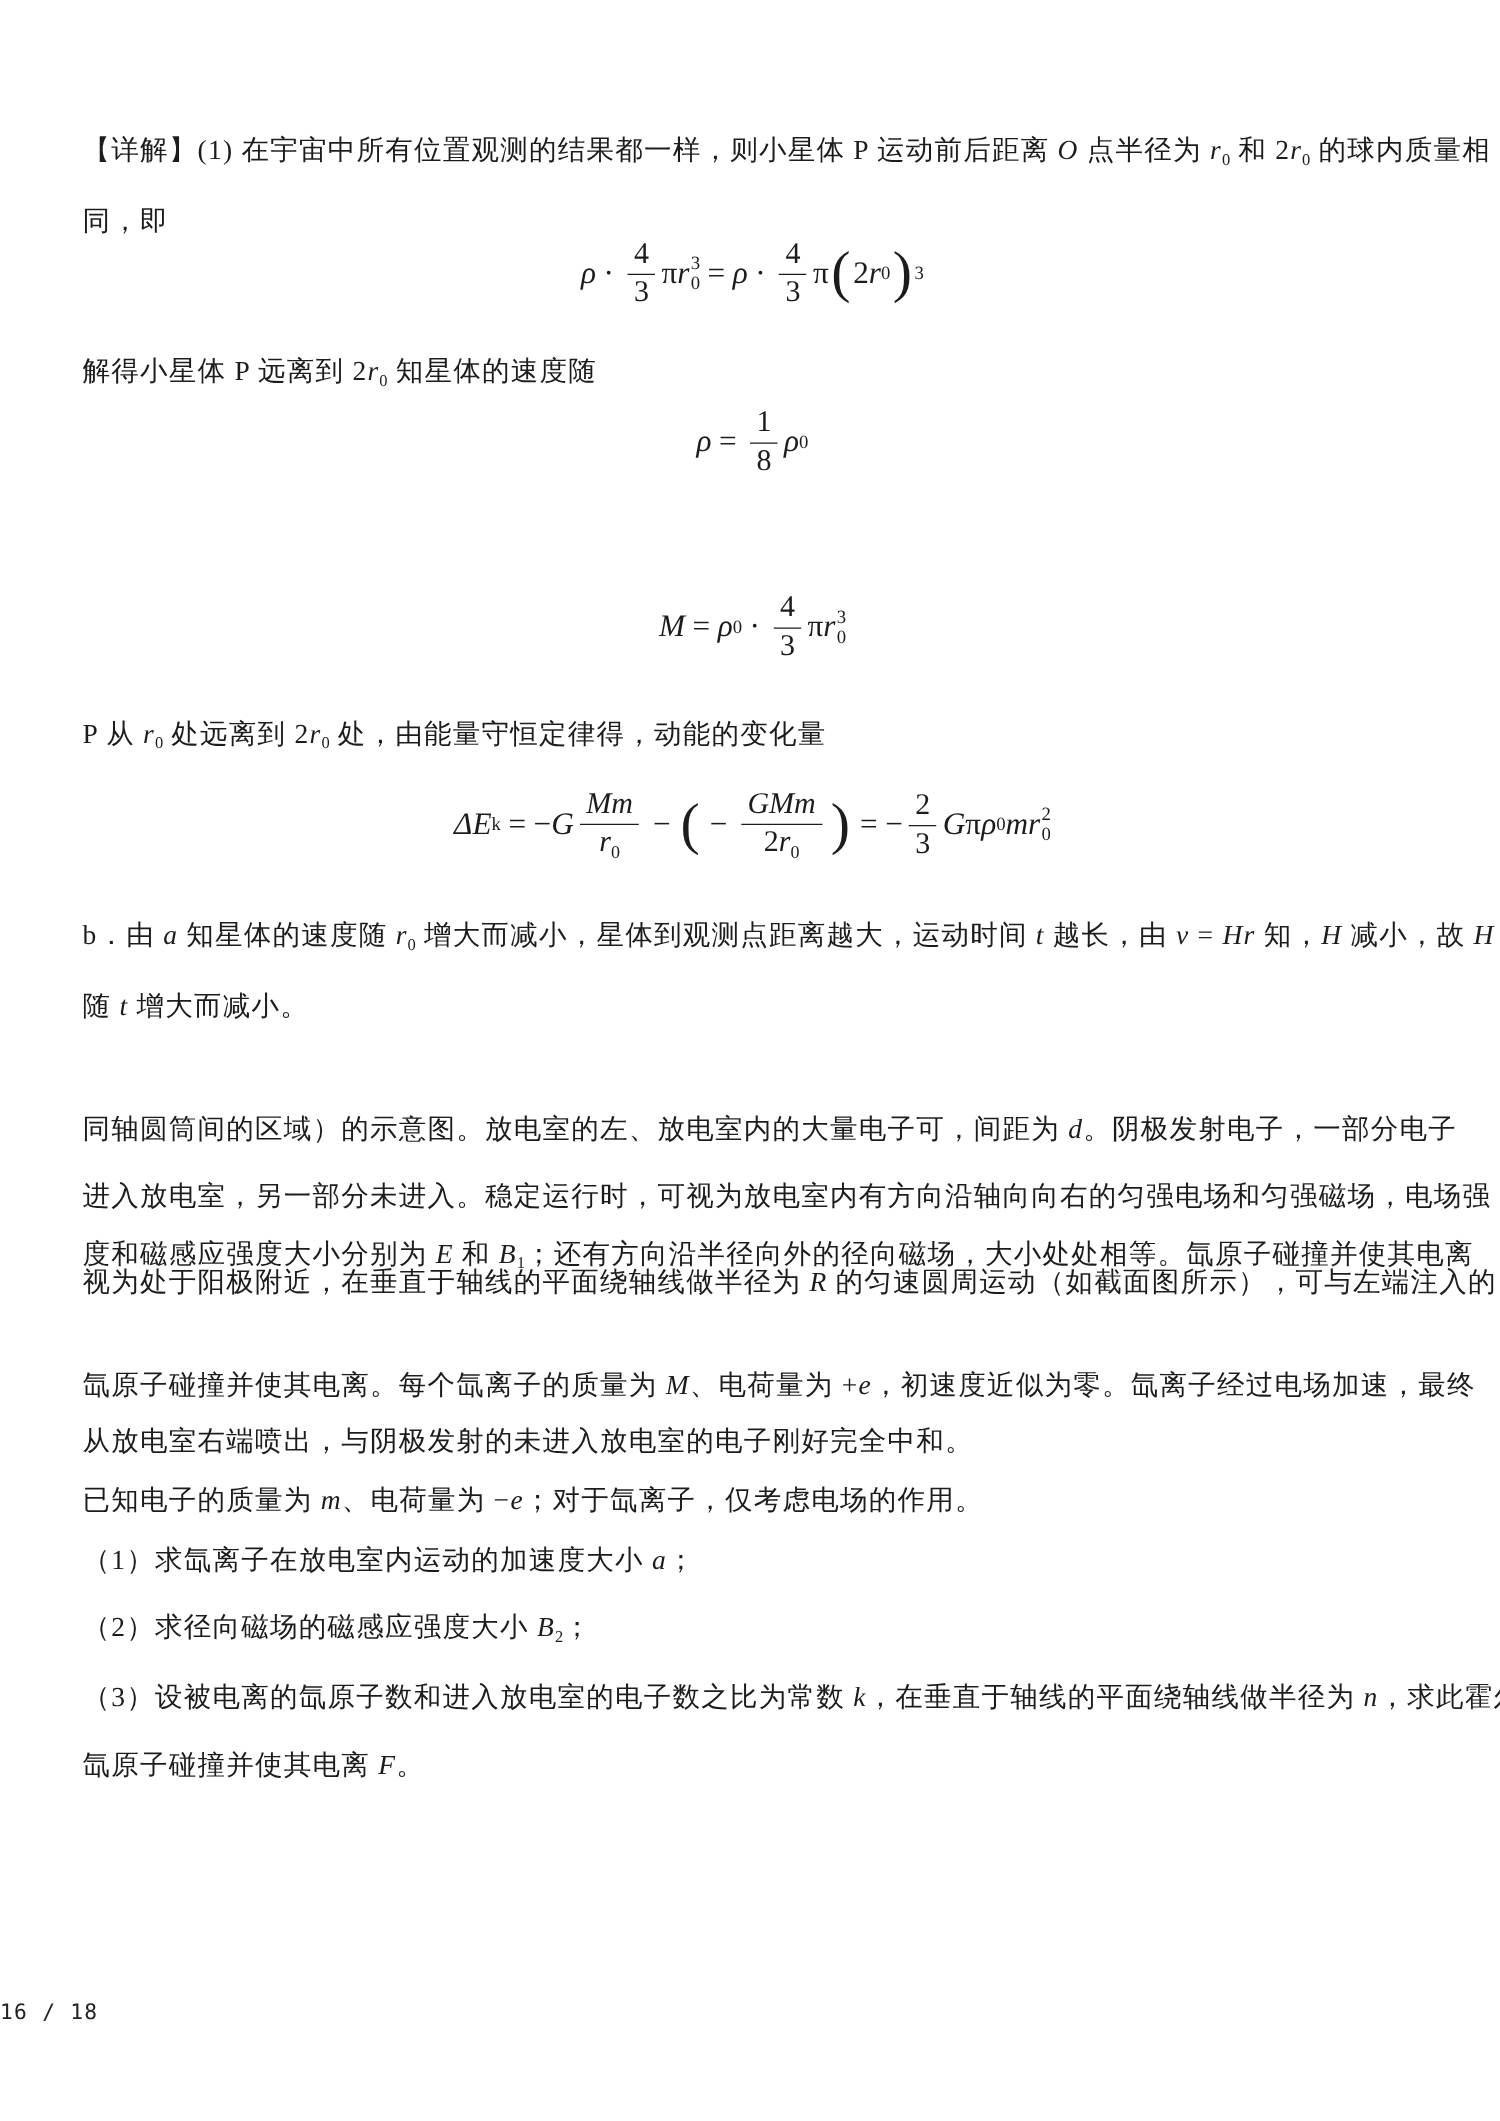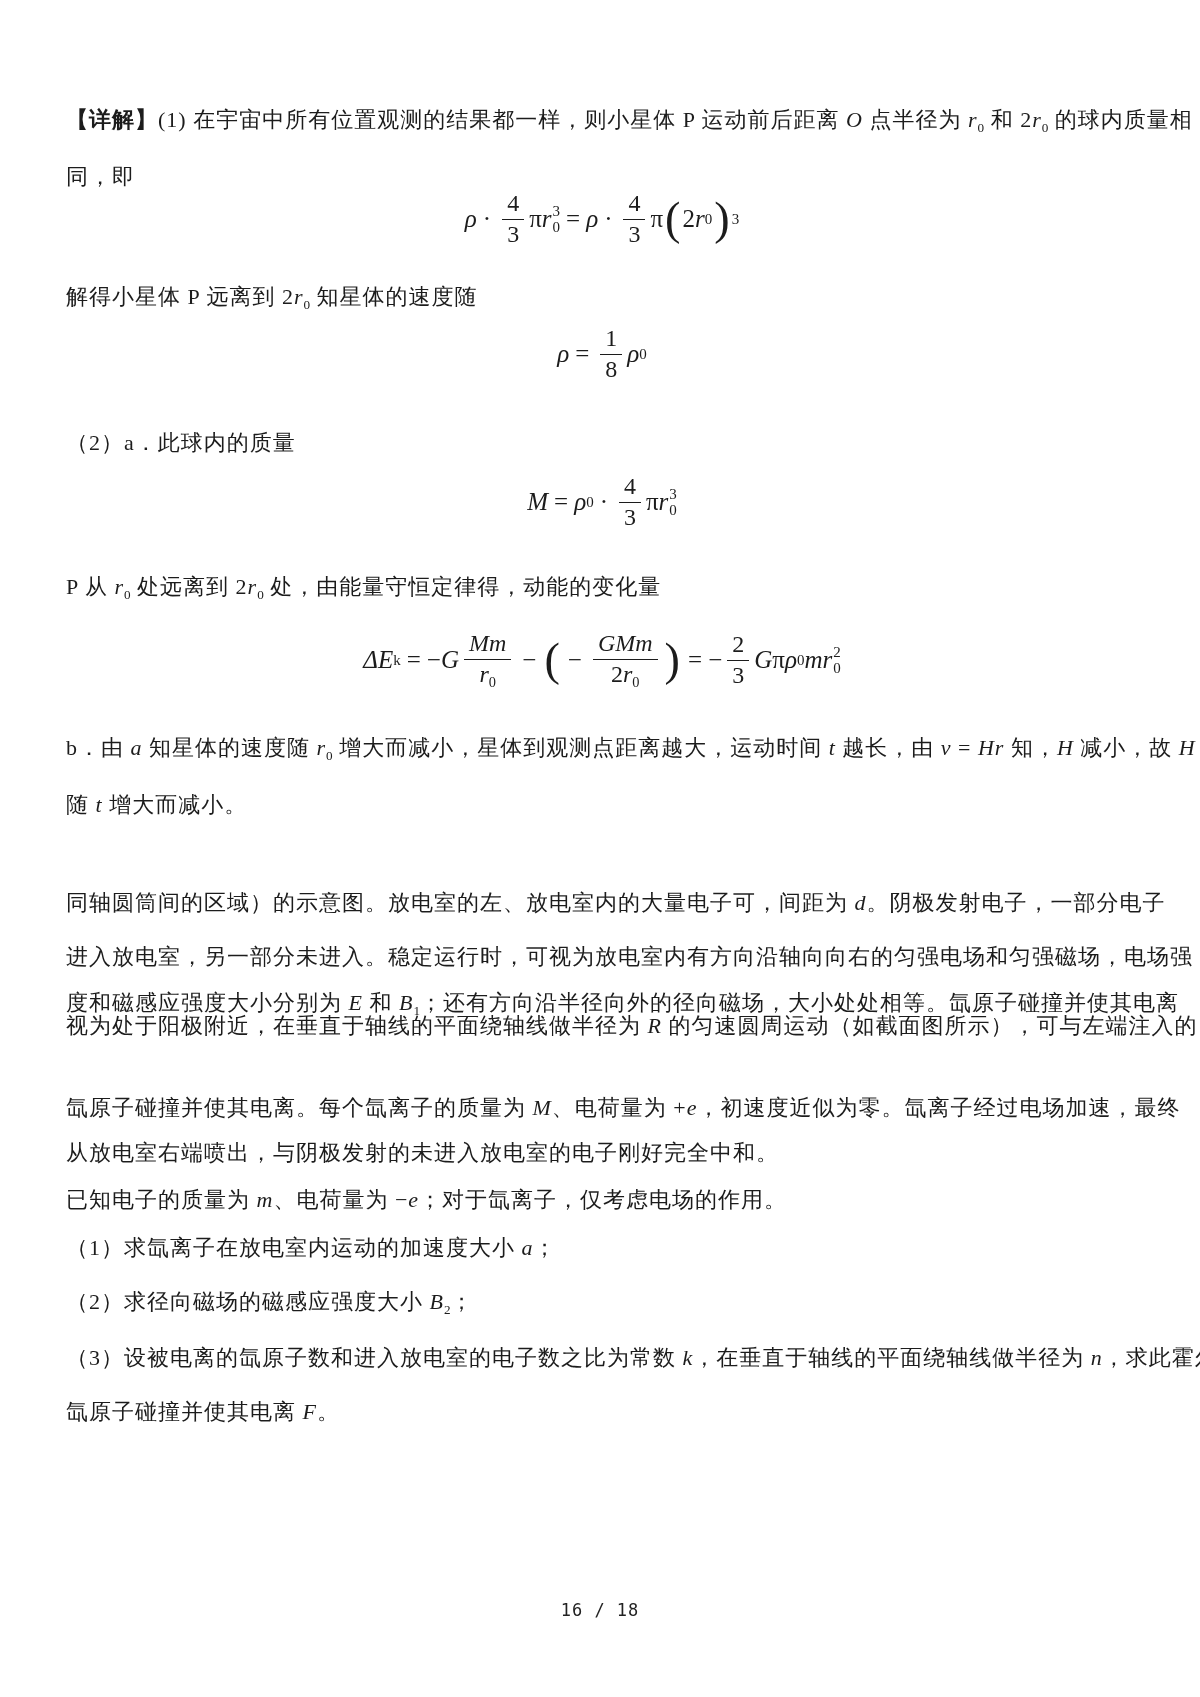--- a/index.html
+++ b/index.html
@@ -19,21 +19,21 @@
     letter-spacing:1px;
     white-space:nowrap;
   }
   .fline{
     position:absolute;left:0;right:0;
     display:flex;justify-content:center;align-items:center;
     font-size:25px;
     white-space:nowrap;
   }
   .it{font-style:italic;}
-  .bd{font-weight:bold;}
+  .bd{font-weight:normal;}
   .fline span{letter-spacing:0;}
   .frac{
     display:inline-flex;flex-direction:column;
     vertical-align:middle;text-align:center;
     margin:0 5px;line-height:1.15;font-size:0.96em;
   }
   .frac .num{display:block;padding:0 5px 1px;border-bottom:1.6px solid #1c1c1c;}
   .frac .den{display:block;padding:1px 5px 0;}
   .paren{
     font-size:1.85em;font-weight:300;line-height:0.9;
@@ -44,21 +44,20 @@
     display:inline-flex;flex-direction:column;
     font-size:0.6em;line-height:1.1;
     vertical-align:-0.45em;margin-left:1px;text-align:left;
   }
   sub,sup{font-size:0.6em;letter-spacing:0;}
   sub{vertical-align:-0.35em;}
   sup{vertical-align:0.5em;}
   .op{margin:0 6px;}
   .footer{
     position:absolute;left:0;right:0;top:1600px;
-    text-align:center;
     font-family:"DejaVu Sans Mono","Liberation Mono",monospace;
     font-size:17px;color:#222;letter-spacing:1px;
   }
 </style>
 </head>
 <body>
 
 <div class="page">
   <div class="content">
 
@@ -100,21 +99,20 @@
         <span class="it">ρ</span>
         <span class="op"> = </span>
         <span class="frac">
           <span class="num"><span>1</span></span>
           <span class="den"><span>8</span></span>
         </span>
         <span class="it">ρ</span>
         <sub>0</sub>
       </div>
 
-    <div class="tline" style="top:415px"><span>（2）a．此球内的质量</span></div>
 
     <div class="fline" style="top:460px;height:84px">
         <span class="it">M</span>
         <span class="op"> = </span>
         <span class="it">ρ</span>
         <sub>0</sub>
         <span class="op">·</span>
         <span class="frac">
           <span class="num"><span>4</span></span>
           <span class="den"><span>3</span></span>

